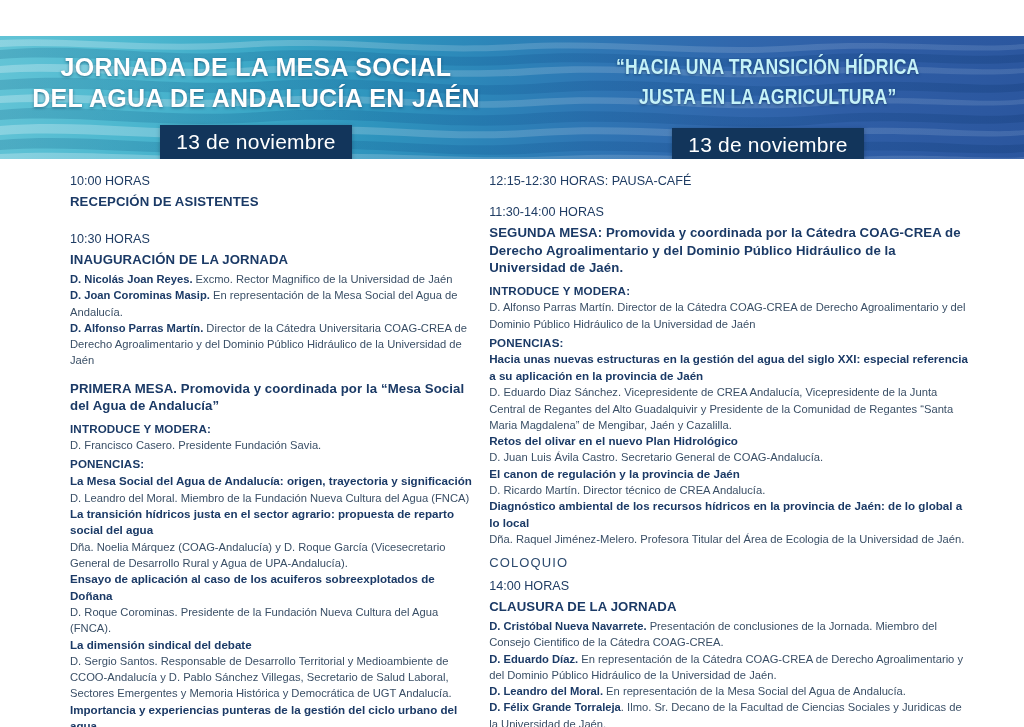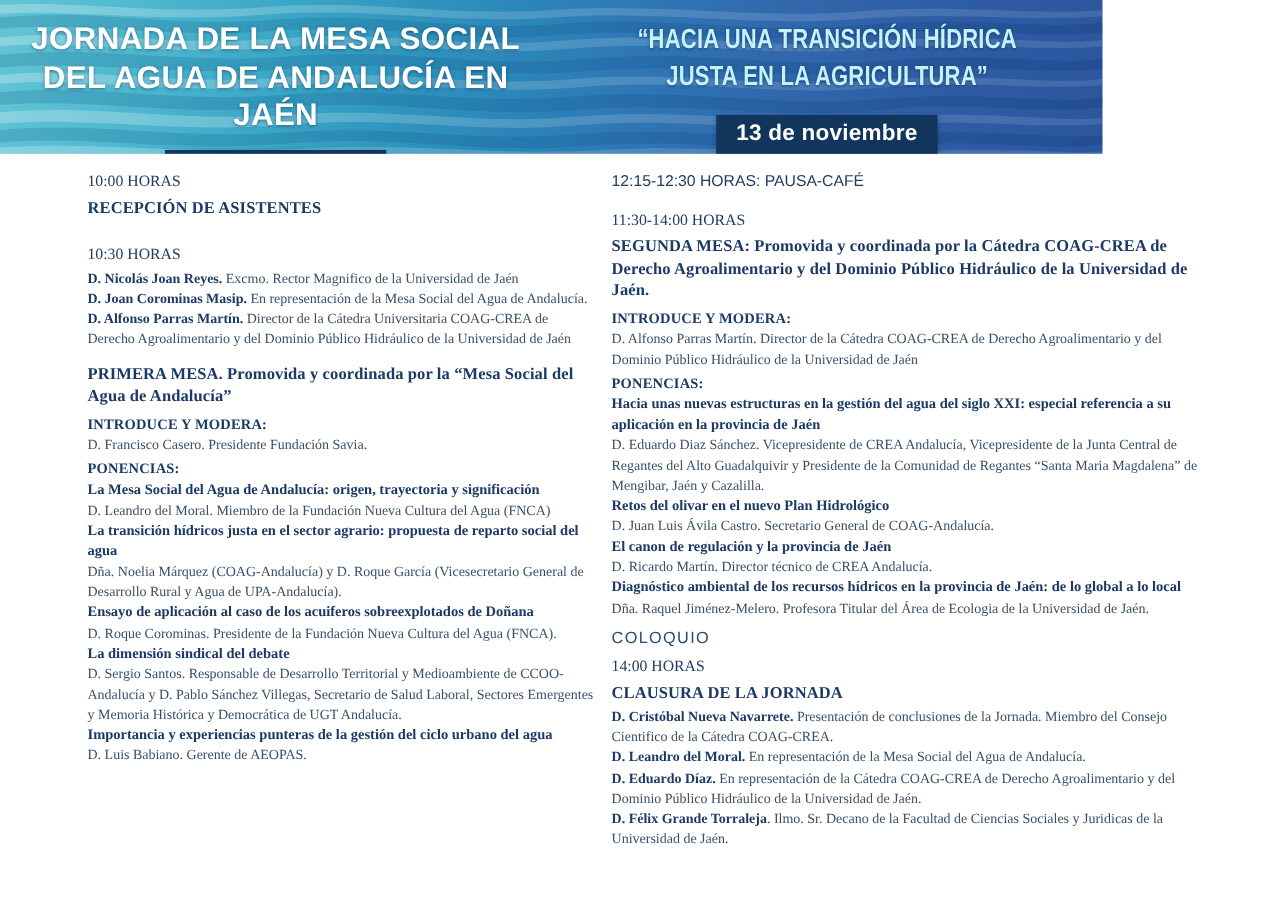--- a/index.html
+++ b/index.html
@@ -12,33 +12,34 @@
     height: 727px;
     background: #ffffff;
     font-family: "Liberation Sans", sans-serif;
     overflow: hidden;
     position: relative;
   }
 
   
   .banner {
     position: relative;
-    width: 882px;
+    width: 1024px;
     height: 123px;
     overflow: hidden;
     background: linear-gradient(100deg,
         #63c4d6 0%,
         #4fb9d0 12%,
         #3aa6c6 26%,
         #2e93bd 38%,
         #2c84b8 48%,
         #2f76b4 58%,
         #3168ad 70%,
         #2f5ea6 82%,
         #2b569e 100%);
+    margin-top: 36px;
   }
   .banner-waves {
     position: absolute;
     inset: 0;
     pointer-events: none;
   }
   .banner-waves svg { display:block; width:100%; height:100%; }
 
   .banner-inner {
     position: relative;
@@ -79,22 +80,22 @@
     line-height: 1.35;
     white-space: nowrap;
     text-shadow: 0 1px 3px rgba(8,40,80,0.6);
   }
   .banner-title .tline { display:block; }
 
   .date-badge {
     margin-top: 12px;
     background: #12355b;
     color: #ffffff;
-    font-size: 18px;
-    font-weight: bold;
+    font-size: 21px;
+    font-weight: normal;
     padding: 5px 16px 7px 16px;
     line-height: 1.1;
     letter-spacing: 0.2px;
     box-shadow: 0 1px 4px rgba(0,0,0,0.25);
   }
   .banner-half.right .date-badge { margin-top: 17px; }
 
   
   .content {
     display: flex;
@@ -156,21 +157,21 @@
     font-weight: normal;
     letter-spacing: 1.1px;
     margin: 0;
     line-height: 1.4;
   }
   .gap-lg { height: 17px; }
   .gap-md { height: 11px; }
   .gap-sm { height: 6px; }
   .gap-xs { height: 3px; }
 
-  .block { margin: 0; padding: 0; font-family: Liberation Serif, serif; }
+  .block { margin: 0; padding: 0; }
 </style>
 </head>
 <body>
 
 <div class="banner">
   <div class="banner-waves">
     <svg viewBox="0 0 1024 123" preserveAspectRatio="none" xmlns="http://www.w3.org/2000/svg">
       <defs>
         <linearGradient id="wg" x1="0" y1="0" x2="1" y2="0">
           <stop offset="0%" stop-color="#ffffff" stop-opacity="0.26"></stop>
@@ -224,20 +225,21 @@
 
     <div class="block">
       <p class="time">10:00 HORAS</p>
       <p class="heading">RECEPCIÓN DE ASISTENTES</p>
     </div>
 
     <div class="gap-lg"></div>
 
     <div class="block">
       <p class="time">10:30 HORAS</p>
+      <p class="heading">INAUGURACIÓN DE LA JORNADA</p>
       <p class="person"><span class="nm">D. Nicolás Joan Reyes.</span><span> Excmo. Rector Magnifico de la Universidad de Jaén</span></p>
       <p class="person"><span class="nm">D. Joan Corominas Masip.</span><span> En representación de la Mesa Social del Agua de Andalucía.</span></p>
       <p class="person"><span class="nm">D. Alfonso Parras Martín.</span><span> Director de la Cátedra Universitaria COAG-CREA de Derecho Agroalimentario y del Dominio Público Hidráulico de la Universidad de Jaén</span></p>
     </div>
 
     <div class="gap-md"></div>
 
     <div class="block">
       <p class="heading">PRIMERA MESA. Promovida y coordinada por la “Mesa Social del Agua de Andalucía”</p>
       <div class="gap-xs"></div>
@@ -297,18 +299,18 @@
     <div class="gap-sm"></div>
 
     <p class="coloquio">COLOQUIO</p>
 
     <div class="gap-sm"></div>
 
     <div class="block">
       <p class="time">14:00 HORAS</p>
       <p class="heading">CLAUSURA DE LA JORNADA</p>
       <p class="person"><span class="nm">D. Cristóbal Nueva Navarrete.</span><span> Presentación de conclusiones de la Jornada. Miembro del Consejo Cientifico de la Cátedra COAG-CREA.</span></p>
+      <p class="person"><span class="nm">D. Eduardo Díaz.</span><span> En representación de la Cátedra COAG-CREA de Derecho Agroalimentario y del Dominio Público Hidráulico de la Universidad de Jaén.</span></p>
       <p class="person"><span class="nm">D. Leandro del Moral.</span><span> En representación de la Mesa Social del Agua de Andalucía.</span></p>
-      <p class="person"><span class="nm">D. Eduardo Díaz.</span><span> En representación de la Cátedra COAG-CREA de Derecho Agroalimentario y del Dominio Público Hidráulico de la Universidad de Jaén.</span></p>
       <p class="person"><span class="nm">D. Félix Grande Torraleja</span><span>. Ilmo. Sr. Decano de la Facultad de Ciencias Sociales y Juridicas de la Universidad de Jaén.</span></p>
     </div>
   </div>
 </div>
 
 </body></html>

